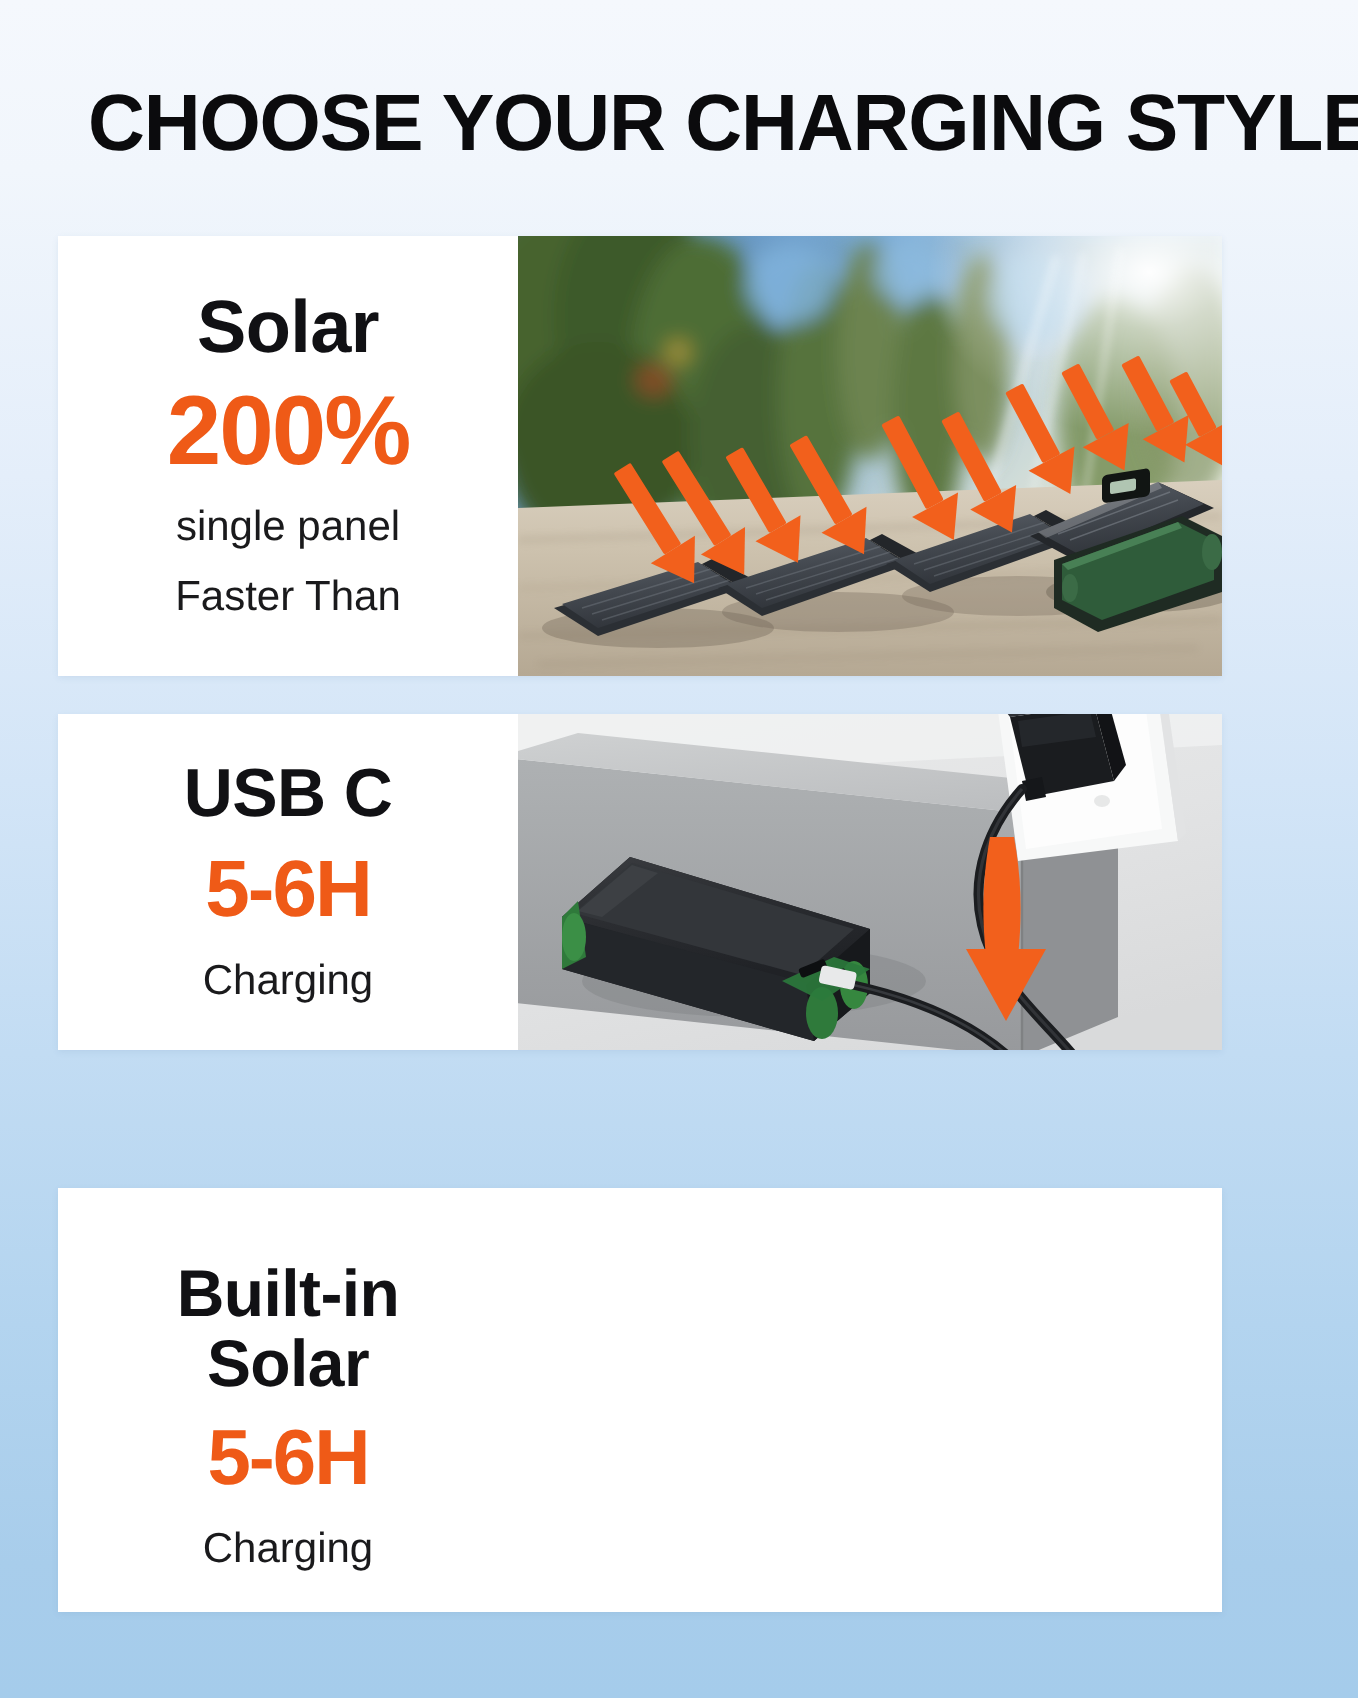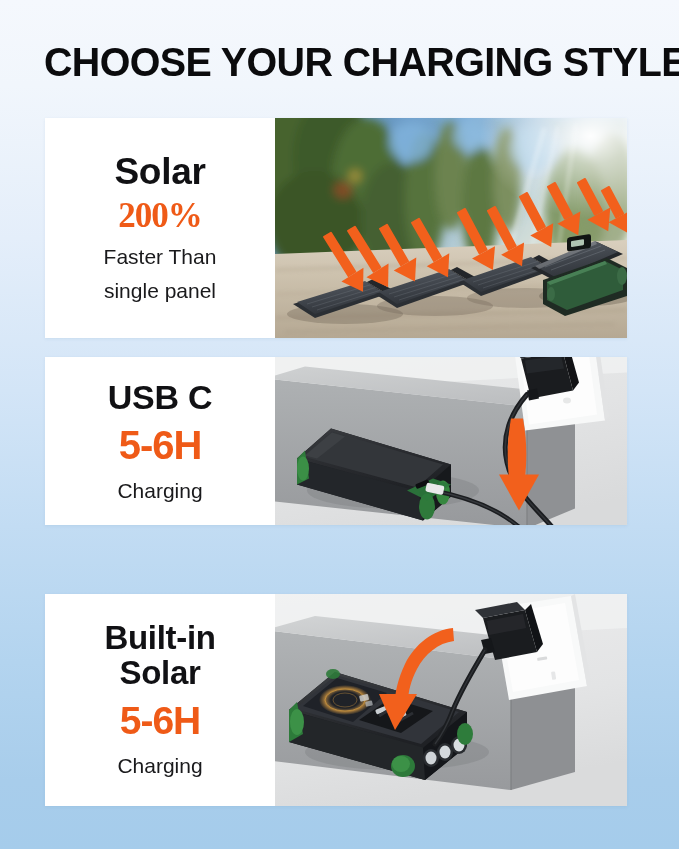--- a/index.html
+++ b/index.html
@@ -37,30 +37,30 @@
     letter-spacing: -0.6px;
     color: #0b0b0d;
     white-space: nowrap;
     transform: scaleX(0.985);
     transform-origin: left center;
   }
 
   
   .card {
     position: absolute;
-    left: 45px;
+    left: 29px;
     width: 582px;
     background: #ffffff;
     display: flex;
     overflow: hidden;
     box-shadow: 0 1px 3px rgba(90,130,170,0.12);
   }
   #card-1 { top: 118px; height: 220px; }
   #card-2 { top: 357px; height: 168px; }
-  #card-3 { top: 594px; height: 212px; }
+  #card-3 { top: 594px; height: 212px; flex-direction: column; }
 
   .card-text {
     width: 230px;
     flex: 0 0 230px;
     background: #ffffff;
     display: flex;
     flex-direction: column;
     align-items: center;
     justify-content: center;
     text-align: center;
@@ -87,21 +87,21 @@
     line-height: 1.05;
   }
   .sub-line {
     font-weight: 400;
     color: #1a1a1c;
     line-height: 1.18;
   }
 
   
   #card-1 .title-line { font-size: 37px; }
-  #card-1 .metric { font-size: 35px; margin-top: 7px; font-family: Liberation Serif, serif; }
+  #card-1 .metric { font-size: 49px; margin-top: 7px; }
   #card-1 .sub-line { font-size: 21px; margin-top: 10px; }
 
   
   #card-2 .title-line { font-size: 34px; }
   #card-2 .metric { font-size: 40px; margin-top: 9px; }
   #card-2 .sub-line { font-size: 21px; margin-top: 13px; }
 
   
   #card-3 .title-line { font-size: 33px; }
   #card-3 .metric { font-size: 39px; margin-top: 10px; }
@@ -112,22 +112,22 @@
 </head>
 <body>
 
 <div class="page-title">CHOOSE YOUR CHARGING STYLE</div>
 
 <div class="card" id="card-1">
 
   <div class="card-text">
     <div class="title-line">Solar</div>
     <div class="metric">200%</div>
+    <div class="sub-line">single panel</div>
     <div class="sub-line">Faster Than</div>
-    <div class="sub-line">single panel</div>
   </div>
 
   <div class="card-media">
     <svg class="scene" viewBox="0 0 352 220" preserveAspectRatio="xMidYMid slice" aria-hidden="true">
       <defs>
         <linearGradient id="sky1" x1="0" y1="0" x2="1" y2="0.4">
           <stop offset="0" stop-color="#4d7fb5"></stop>
           <stop offset="0.45" stop-color="#7fb0dc"></stop>
           <stop offset="0.8" stop-color="#d8e9f6"></stop>
           <stop offset="1" stop-color="#fdfdf6"></stop>

